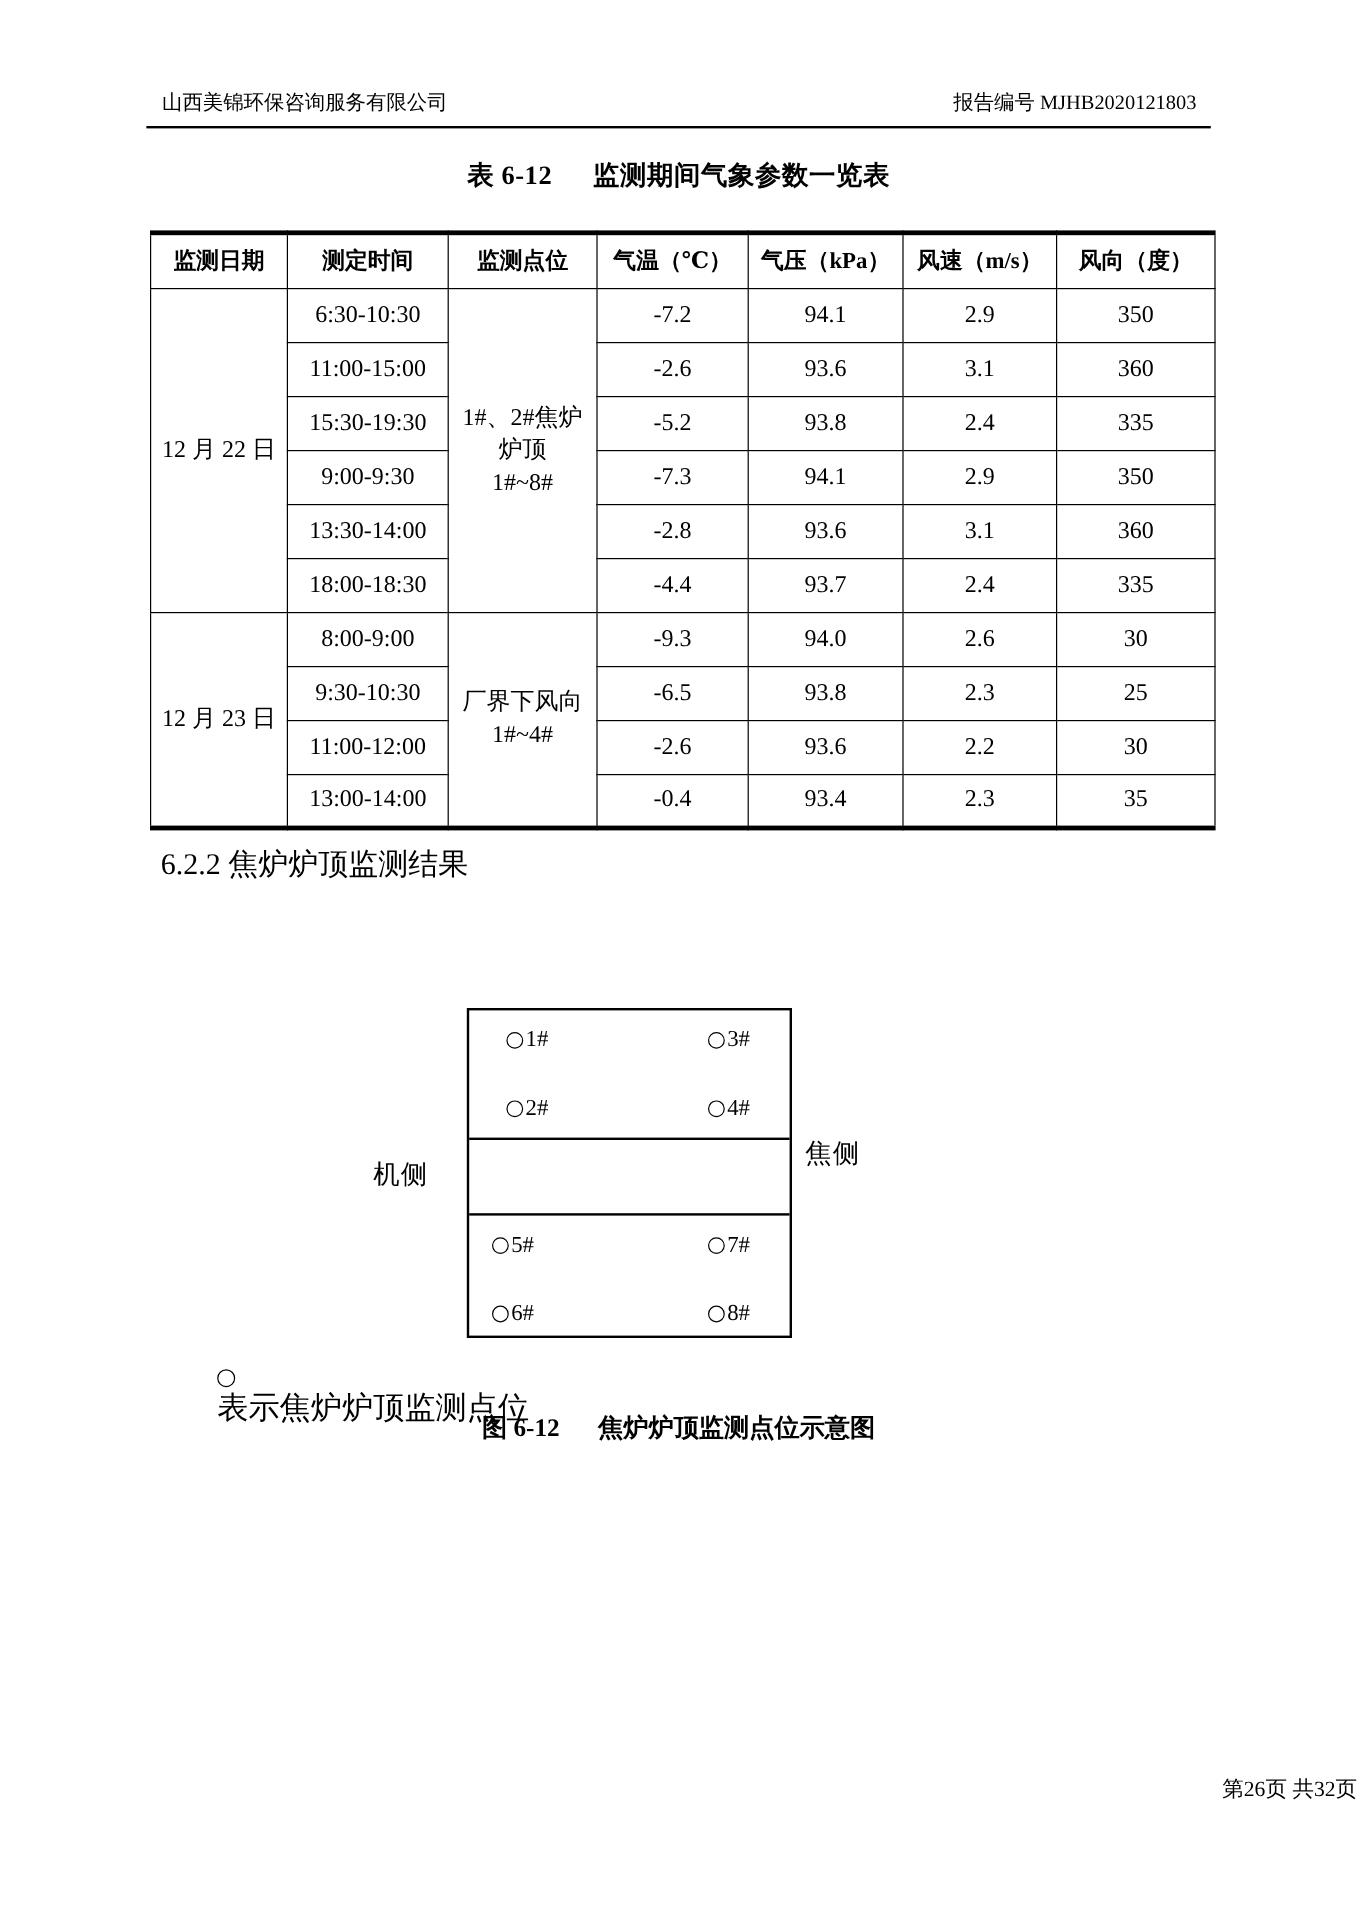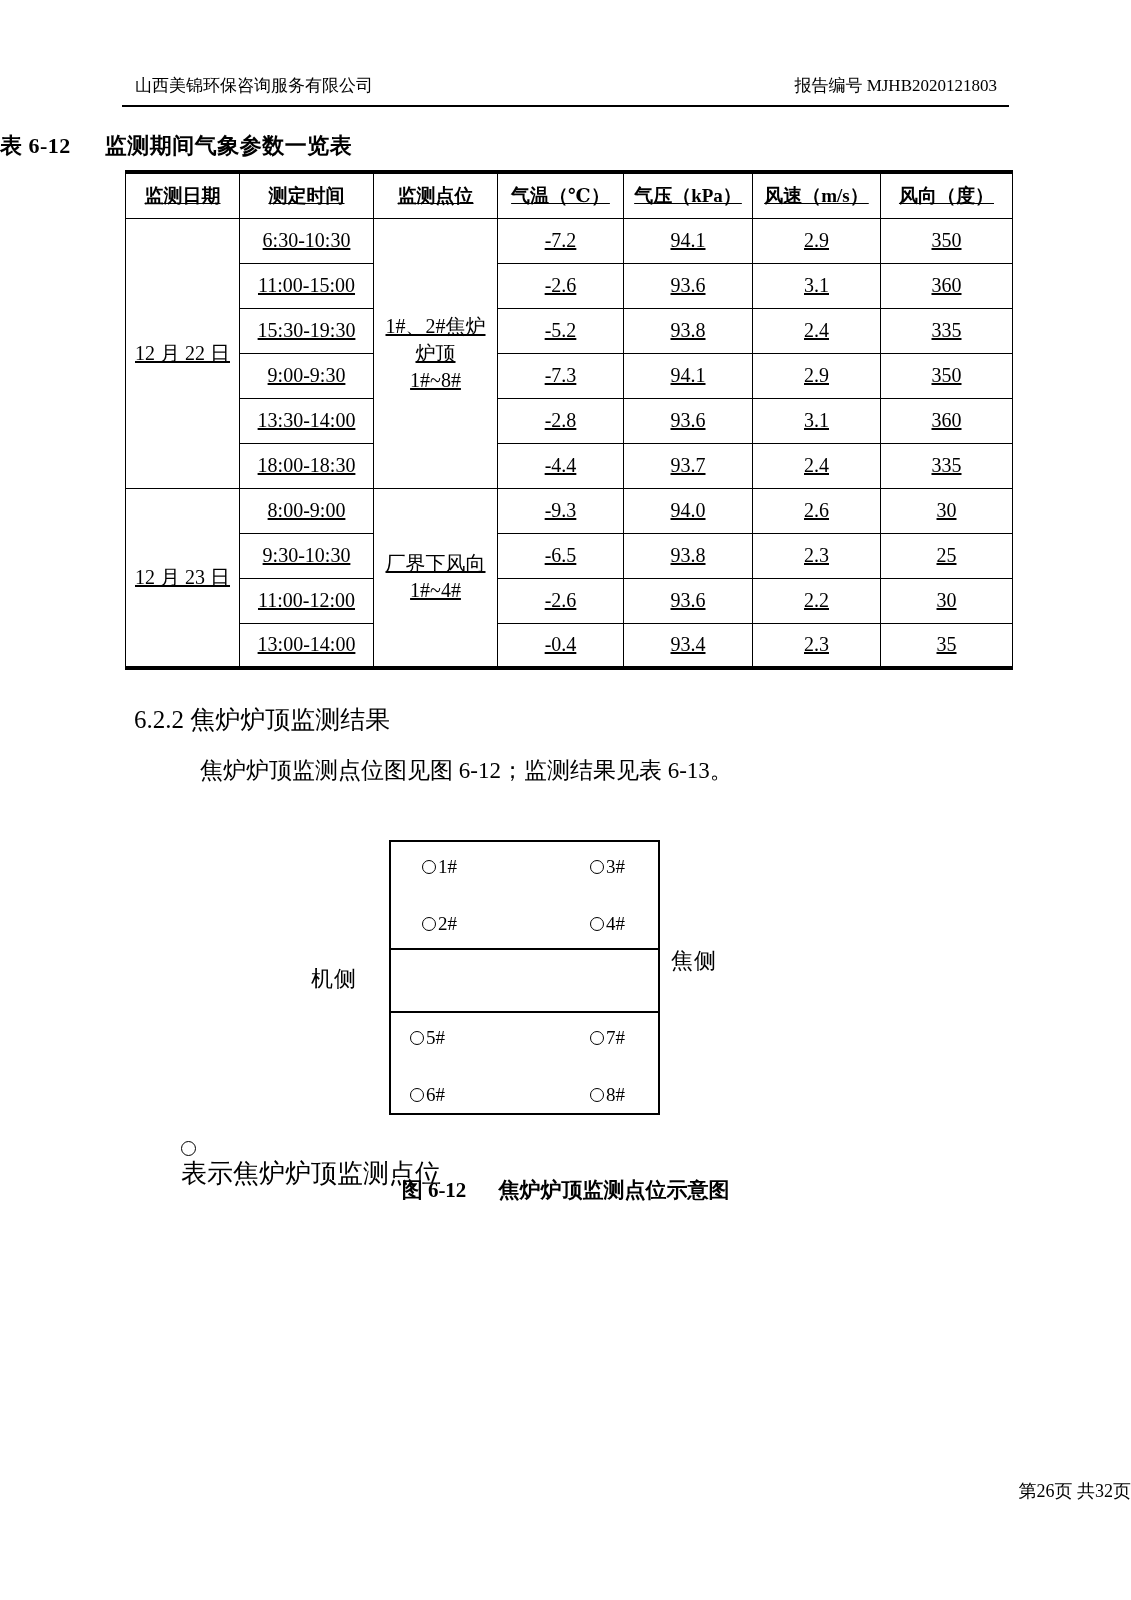--- a/index.html
+++ b/index.html
@@ -26,28 +26,29 @@
     align-items: flex-start;
     padding: 2px 12px 0 13px;
     font-size: 17px;
   }
 
   
   .table-title {
     position: absolute;
     left: 0; top: 131px;
     width: 100%;
+    text-align: center;
     font-size: 22px;
     font-weight: bold;
     letter-spacing: 0.5px;
   }
   .table-title .gap { display: inline-block; width: 34px; }
 
   
-  .wtable-wrap { position: absolute; left: 125px; top: 170px; text-decoration: underline; }
+  .wtable-wrap { position: absolute; left: 125px; top: 192px; }
   table.wtable {
     border-collapse: collapse;
     table-layout: fixed;
     width: 887px;
     border-top: 4px solid #000;
     border-bottom: 4px solid #000;
     border-left: 1.5px solid #000;
     border-right: 1.5px solid #000;
   }
   table.wtable th, table.wtable td {
@@ -272,21 +273,20 @@
           <td>-0.4</td>
           <td>93.4</td>
           <td>2.3</td>
           <td>35</td>
         </tr>
       </tbody>
     </table>
   </div>
 
   <div class="section-heading">6.2.2 焦炉炉顶监测结果</div>
-  <div class="section-paragraph">焦炉炉顶监测点位图见图 6-12；监测结果见表 6-13。</div>
 
   <div class="fig-box">
     <div class="fig-line l1"></div>
     <div class="fig-line l2"></div>
 
     <span class="pt p1">
         <span class="circ"></span>
         <span class="pt-label">1#</span>
       </span>
     <span class="pt p2">

